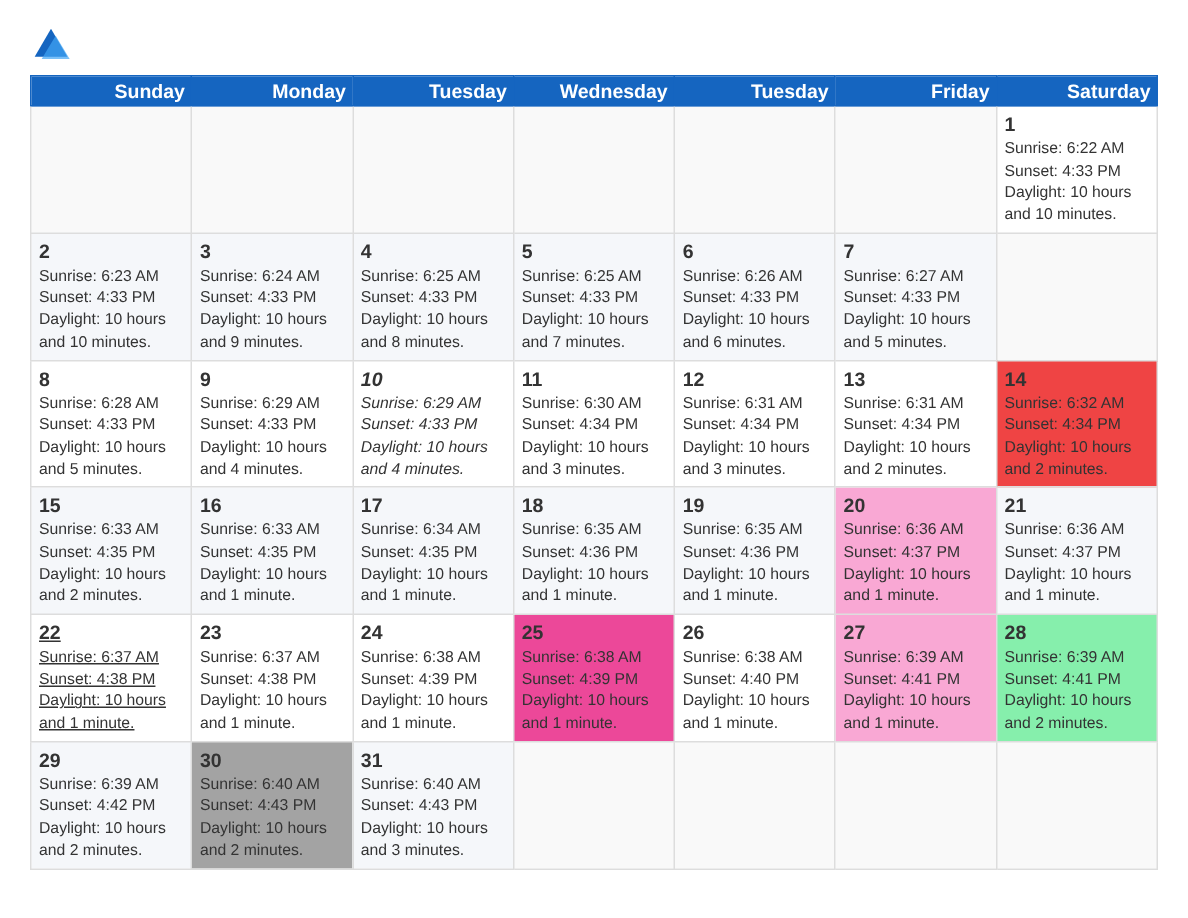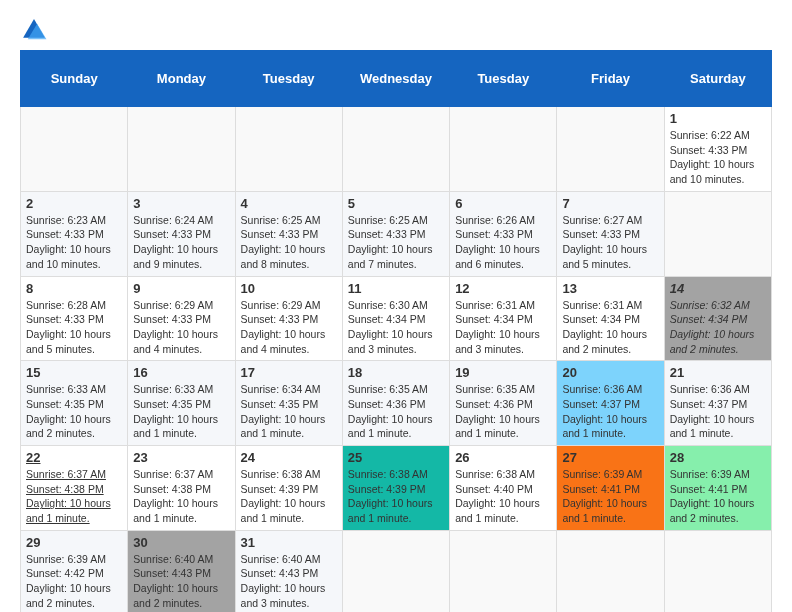--- a/index.html
+++ b/index.html
@@ -47,22 +47,22 @@
     .calendar {
       width: 100%;
       border-collapse: collapse;
       border: 1px solid #ccc;
     }
     .calendar th {
       background: #1565c0;
       color: #fff;
       font-size: 13px;
       font-weight: bold;
-      padding: 20px 4px;
-      text-align: center;
+      padding: 2px 4px;
+      text-align: right;
       border: 1px solid #1565c0;
     }
     .calendar td {
       vertical-align: top;
       padding: 4px 5px;
       font-size: 10.5px;
       color: #333;
       border: 1px solid #ddd;
       width: calc(100% / 7);
       background: #fff;
@@ -157,37 +157,37 @@
       </tr>
       <tr>
         <td style="background: rgb(255, 255, 255);">
           <span class="day-num">8</span>
           <div class="day-info">Sunrise: 6:28 AM<br>Sunset: 4:33 PM<br>Daylight: 10 hours and 5 minutes.</div>
         </td>
         <td style="background: rgb(255, 255, 255);">
           <span class="day-num">9</span>
           <div class="day-info">Sunrise: 6:29 AM<br>Sunset: 4:33 PM<br>Daylight: 10 hours and 4 minutes.</div>
         </td>
-        <td style="background: rgb(255, 255, 255);">
+        <td style="background: rgb(255, 255, 255); font-style: italic;">
           <span class="day-num">10</span>
           <div class="day-info">Sunrise: 6:29 AM<br>Sunset: 4:33 PM<br>Daylight: 10 hours and 4 minutes.</div>
         </td>
         <td style="background: rgb(255, 255, 255);">
           <span class="day-num">11</span>
           <div class="day-info">Sunrise: 6:30 AM<br>Sunset: 4:34 PM<br>Daylight: 10 hours and 3 minutes.</div>
         </td>
         <td style="background: rgb(255, 255, 255);">
           <span class="day-num">12</span>
           <div class="day-info">Sunrise: 6:31 AM<br>Sunset: 4:34 PM<br>Daylight: 10 hours and 3 minutes.</div>
         </td>
         <td style="background: rgb(255, 255, 255);">
           <span class="day-num">13</span>
           <div class="day-info">Sunrise: 6:31 AM<br>Sunset: 4:34 PM<br>Daylight: 10 hours and 2 minutes.</div>
         </td>
-        <td style="background: #a3a3a3; font-style: italic;">
+        <td style="background: #ef4444;">
           <span class="day-num">14</span>
           <div class="day-info">Sunrise: 6:32 AM<br>Sunset: 4:34 PM<br>Daylight: 10 hours and 2 minutes.</div>
         </td>
       </tr>
       <tr>
         <td style="background: rgb(245, 247, 250);">
           <span class="day-num">15</span>
           <div class="day-info">Sunrise: 6:33 AM<br>Sunset: 4:35 PM<br>Daylight: 10 hours and 2 minutes.</div>
         </td>
         <td style="background: rgb(245, 247, 250);">
@@ -199,21 +199,21 @@
           <div class="day-info">Sunrise: 6:34 AM<br>Sunset: 4:35 PM<br>Daylight: 10 hours and 1 minute.</div>
         </td>
         <td style="background: rgb(245, 247, 250);">
           <span class="day-num">18</span>
           <div class="day-info">Sunrise: 6:35 AM<br>Sunset: 4:36 PM<br>Daylight: 10 hours and 1 minute.</div>
         </td>
         <td style="background: rgb(245, 247, 250);">
           <span class="day-num">19</span>
           <div class="day-info">Sunrise: 6:35 AM<br>Sunset: 4:36 PM<br>Daylight: 10 hours and 1 minute.</div>
         </td>
-        <td style="background: #7dd3fc;">
+        <td style="background: #f9a8d4;">
           <span class="day-num">20</span>
           <div class="day-info">Sunrise: 6:36 AM<br>Sunset: 4:37 PM<br>Daylight: 10 hours and 1 minute.</div>
         </td>
         <td style="background: rgb(245, 247, 250);">
           <span class="day-num">21</span>
           <div class="day-info">Sunrise: 6:36 AM<br>Sunset: 4:37 PM<br>Daylight: 10 hours and 1 minute.</div>
         </td>
       </tr>
       <tr>
         <td style="background: rgb(255, 255, 255); text-decoration: underline;">
@@ -221,29 +221,29 @@
           <div class="day-info">Sunrise: 6:37 AM<br>Sunset: 4:38 PM<br>Daylight: 10 hours and 1 minute.</div>
         </td>
         <td style="background: rgb(255, 255, 255);">
           <span class="day-num">23</span>
           <div class="day-info">Sunrise: 6:37 AM<br>Sunset: 4:38 PM<br>Daylight: 10 hours and 1 minute.</div>
         </td>
         <td style="background: rgb(255, 255, 255);">
           <span class="day-num">24</span>
           <div class="day-info">Sunrise: 6:38 AM<br>Sunset: 4:39 PM<br>Daylight: 10 hours and 1 minute.</div>
         </td>
-        <td style="background: #14b8a6;">
+        <td style="background: #ec4899;">
           <span class="day-num">25</span>
           <div class="day-info">Sunrise: 6:38 AM<br>Sunset: 4:39 PM<br>Daylight: 10 hours and 1 minute.</div>
         </td>
         <td style="background: rgb(255, 255, 255);">
           <span class="day-num">26</span>
           <div class="day-info">Sunrise: 6:38 AM<br>Sunset: 4:40 PM<br>Daylight: 10 hours and 1 minute.</div>
         </td>
-        <td style="background: #f97316;">
+        <td style="background: #f9a8d4;">
           <span class="day-num">27</span>
           <div class="day-info">Sunrise: 6:39 AM<br>Sunset: 4:41 PM<br>Daylight: 10 hours and 1 minute.</div>
         </td>
         <td style="background: #86efac;">
           <span class="day-num">28</span>
           <div class="day-info">Sunrise: 6:39 AM<br>Sunset: 4:41 PM<br>Daylight: 10 hours and 2 minutes.</div>
         </td>
       </tr>
       <tr>
         <td style="background: rgb(245, 247, 250);">

